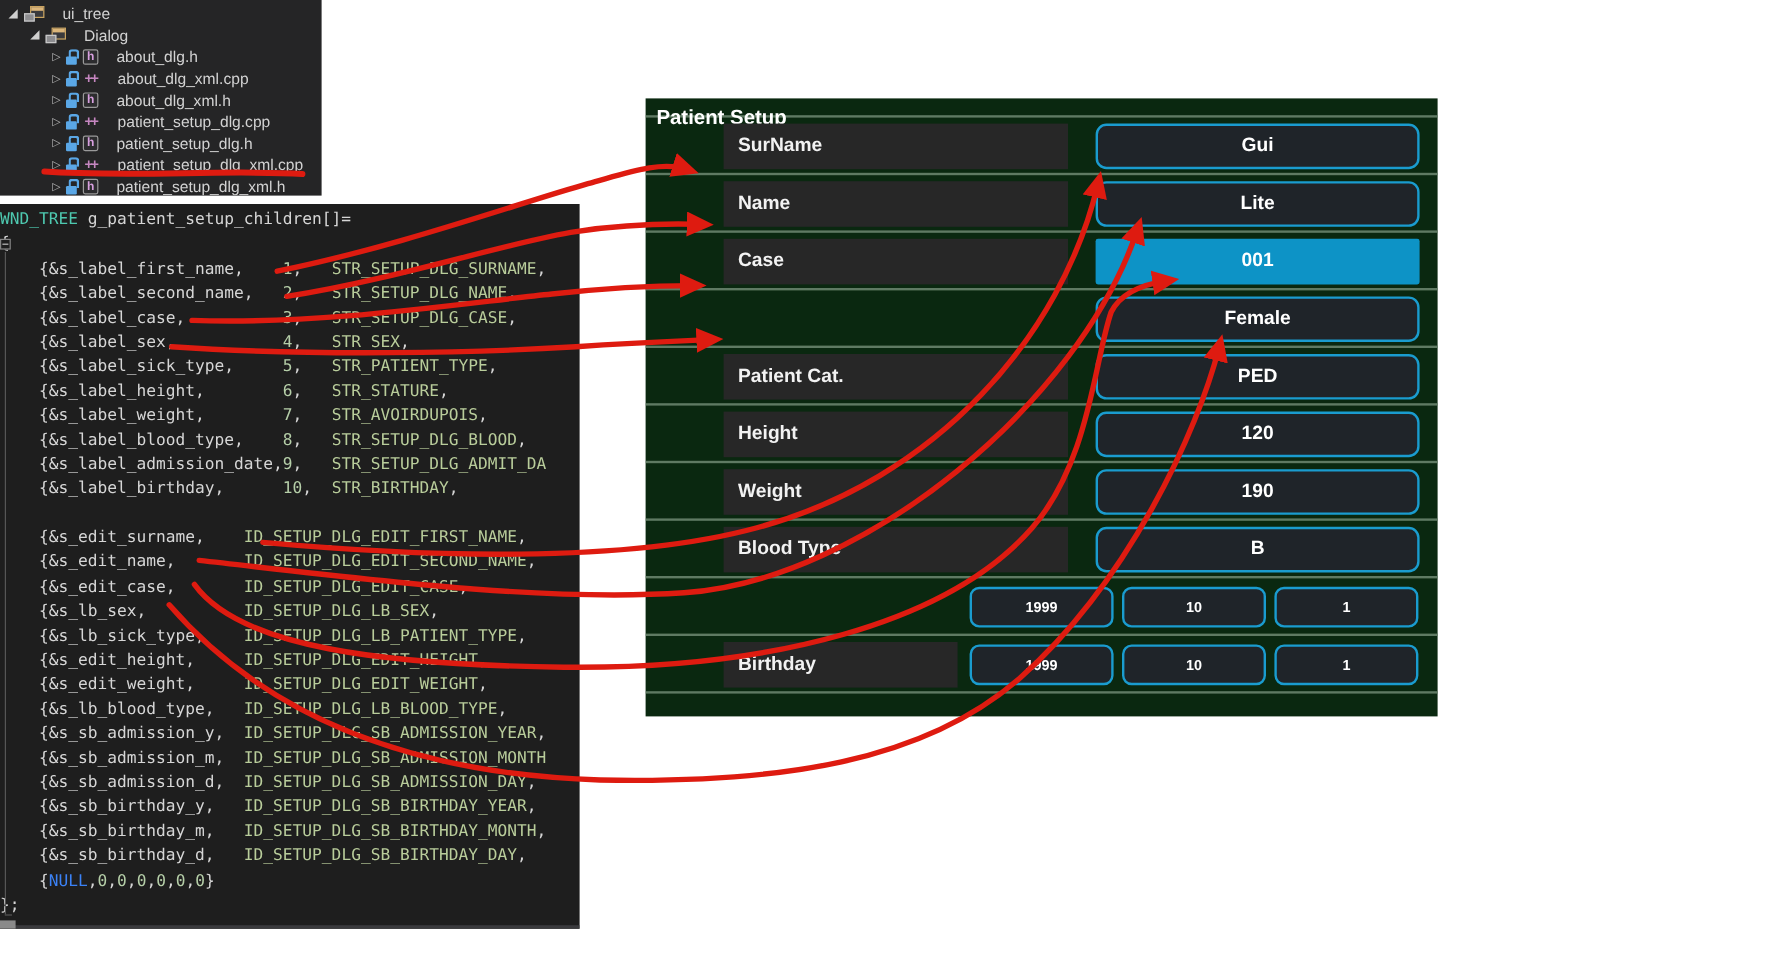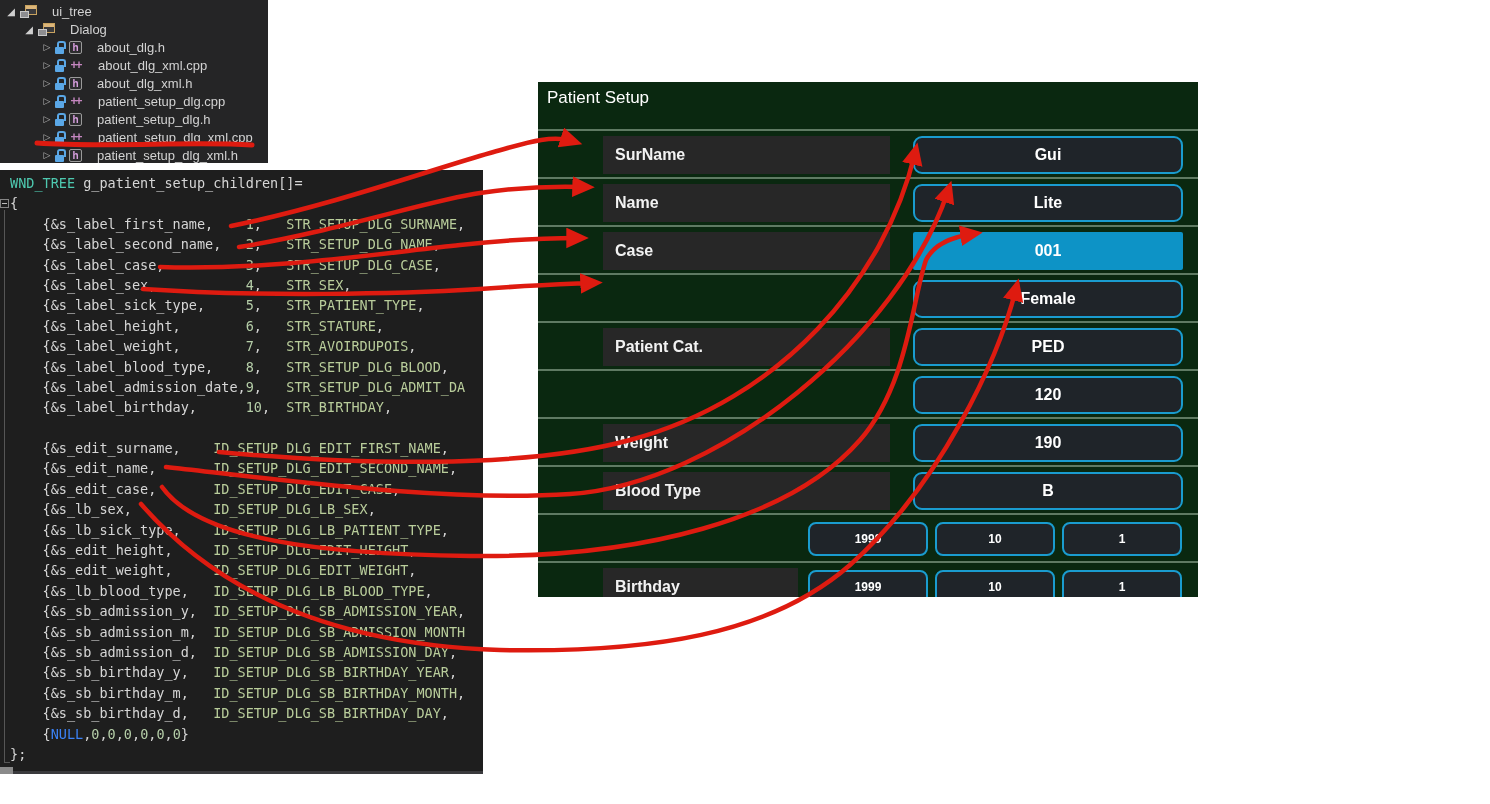--- a/index.html
+++ b/index.html
@@ -42,38 +42,38 @@
   
   .hicon{width:13px;height:13px;flex:none;margin-left:4px;border:1px solid #9a9a9a;border-radius:2px;
     color:#d8a0df;font-size:10px;font-weight:bold;line-height:11px;text-align:center;background:#2c2c2e}
   
   .cppicon{width:15px;height:13px;flex:none;margin-left:3px;color:#c586c0;font-weight:bold;
     font-size:12px;line-height:12px;letter-spacing:-2px;text-align:center}
 
   
   .code{position:absolute;left:0;top:170px;width:483px;height:604px;background:var(--code-bg);
     overflow:hidden;padding-top:3px}
-  .code-line{height:20.4px;line-height:20.4px;padding-left:10px;white-space:pre;
+  .code-line{height:20.4px;line-height:20.4px;white-space:pre;
     font-family:"DejaVu Sans Mono","Liberation Mono",monospace;font-size:13.5px;color:#d6d6d6}
   .tk-type{color:#4ec9b0}
   .tk-macro{color:#b9cd9b}
   .tk-num{color:#b5cea8}
   .tk-null{color:#3b82f6}
   .fold-box{position:absolute;left:0;top:29px;width:9px;height:9px;border:1px solid #858585;
     background:var(--code-bg);z-index:2}
   .fold-box::before{content:"";position:absolute;left:1px;top:3px;width:5px;height:1px;background:#bdbdbd}
   .fold-line{position:absolute;left:4px;top:40px;width:1px;height:552px;background:#565656}
   .fold-end{position:absolute;left:4px;top:592px;width:6px;height:1px;background:#565656}
   .code-bottom{position:absolute;left:0;bottom:0;width:100%;height:3px;background:#3a3a3d}
   .code-corner{position:absolute;left:0;bottom:0;width:13px;height:7px;background:#8a8a8a}
 
   
   .dialog{position:absolute;left:538px;top:82px;width:660px;height:515px;background:var(--dialog-bg);
     overflow:hidden}
-  .dlg-title{height:49px;border-bottom:2px solid var(--sep);color:#fff;font-weight:normal;
+  .dlg-title{height:16px;border-bottom:2px solid var(--sep);color:#fff;font-weight:bold;
     font-size:17px;padding:6px 0 0 9px}
   .dlg-row{position:relative;height:48px;border-bottom:2px solid var(--sep)}
   .dlg-label{position:absolute;left:65px;top:5px;width:287px;height:38px;background:var(--label-bg);
     color:#f2f2f2;font-weight:bold;font-size:16px;line-height:38px;padding-left:12px}
   .dlg-row.date .dlg-label{width:195px}
   .dlg-value{position:absolute;left:375px;top:5px;width:270px;height:38px;background:var(--value-bg);
     border:2px solid var(--value-border);border-radius:9px;color:#fff;font-weight:bold;font-size:16px;
     line-height:34px;text-align:center;cursor:pointer}
   .dlg-value.highlight{background:var(--case-bg);border:none;border-radius:2px;line-height:38px}
   .dlg-date-box{position:absolute;top:7px;width:120px;height:34px;background:var(--value-bg);
@@ -205,20 +205,21 @@
           <div class="dlg-value highlight">001</div>
         </div>
         <div class="dlg-row">
           <div class="dlg-value">Female</div>
         </div>
         <div class="dlg-row">
           <div class="dlg-label">Patient Cat.</div>
           <div class="dlg-value">PED</div>
         </div>
         <div class="dlg-row">
+          <div class="dlg-label">Height</div>
           <div class="dlg-value">120</div>
         </div>
         <div class="dlg-row">
           <div class="dlg-label">Weight</div>
           <div class="dlg-value">190</div>
         </div>
         <div class="dlg-row">
           <div class="dlg-label">Blood Type</div>
           <div class="dlg-value">B</div>
         </div>

